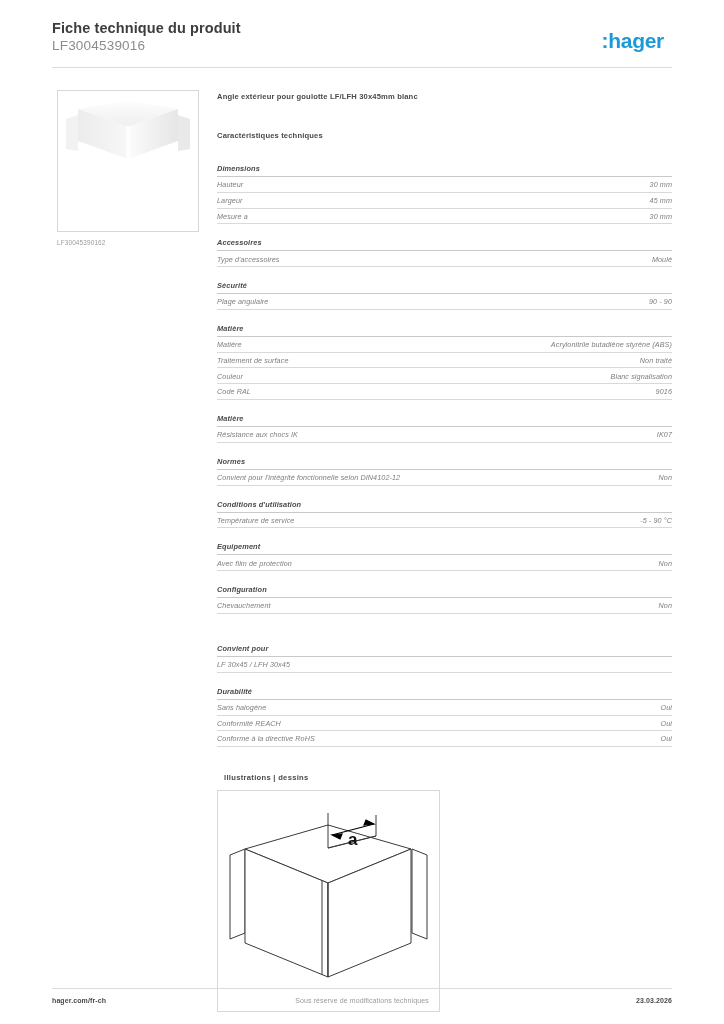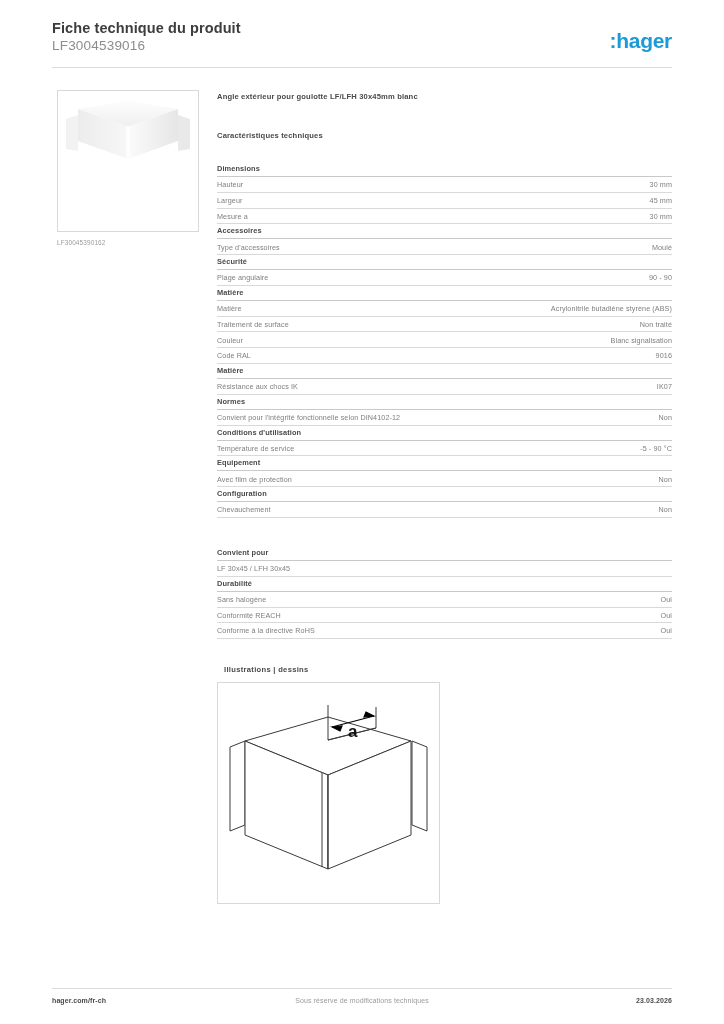--- a/index.html
+++ b/index.html
@@ -41,21 +41,21 @@
   .doc-subtitle {
     font-size: 13.5px;
     font-weight: normal;
     color: #8c8c8c;
     line-height: 17px;
     margin: 0;
     letter-spacing: .2px;
   }
   .logo {
     position: absolute;
-    right: 0;
+    right: 8px;
     top: 10px;
     font-size: 21px;
     font-weight: bold;
     color: #1a9ad7;
     letter-spacing: -0.3px;
     line-height: 21px;
   }
   .header-rule {
     position: absolute;
     left: 52px;
@@ -106,21 +106,22 @@
     margin-bottom: 30px;
   }
   .section-title {
     font-size: 7.6px;
     font-weight: bold;
     color: #4a4a4a;
     letter-spacing: .15px;
     margin-bottom: 24px;
   }
   .group {
-    margin-bottom: 2px;
+    margin-bottom: 14px;
+    font-style: italic;
   }
   .group-head {
     font-size: 7.4px;
     font-weight: bold;
     color: #4a4a4a;
     letter-spacing: .1px;
     padding-bottom: 3px;
     border-bottom: 1px solid #c9c9c9;
   }
   .row {

